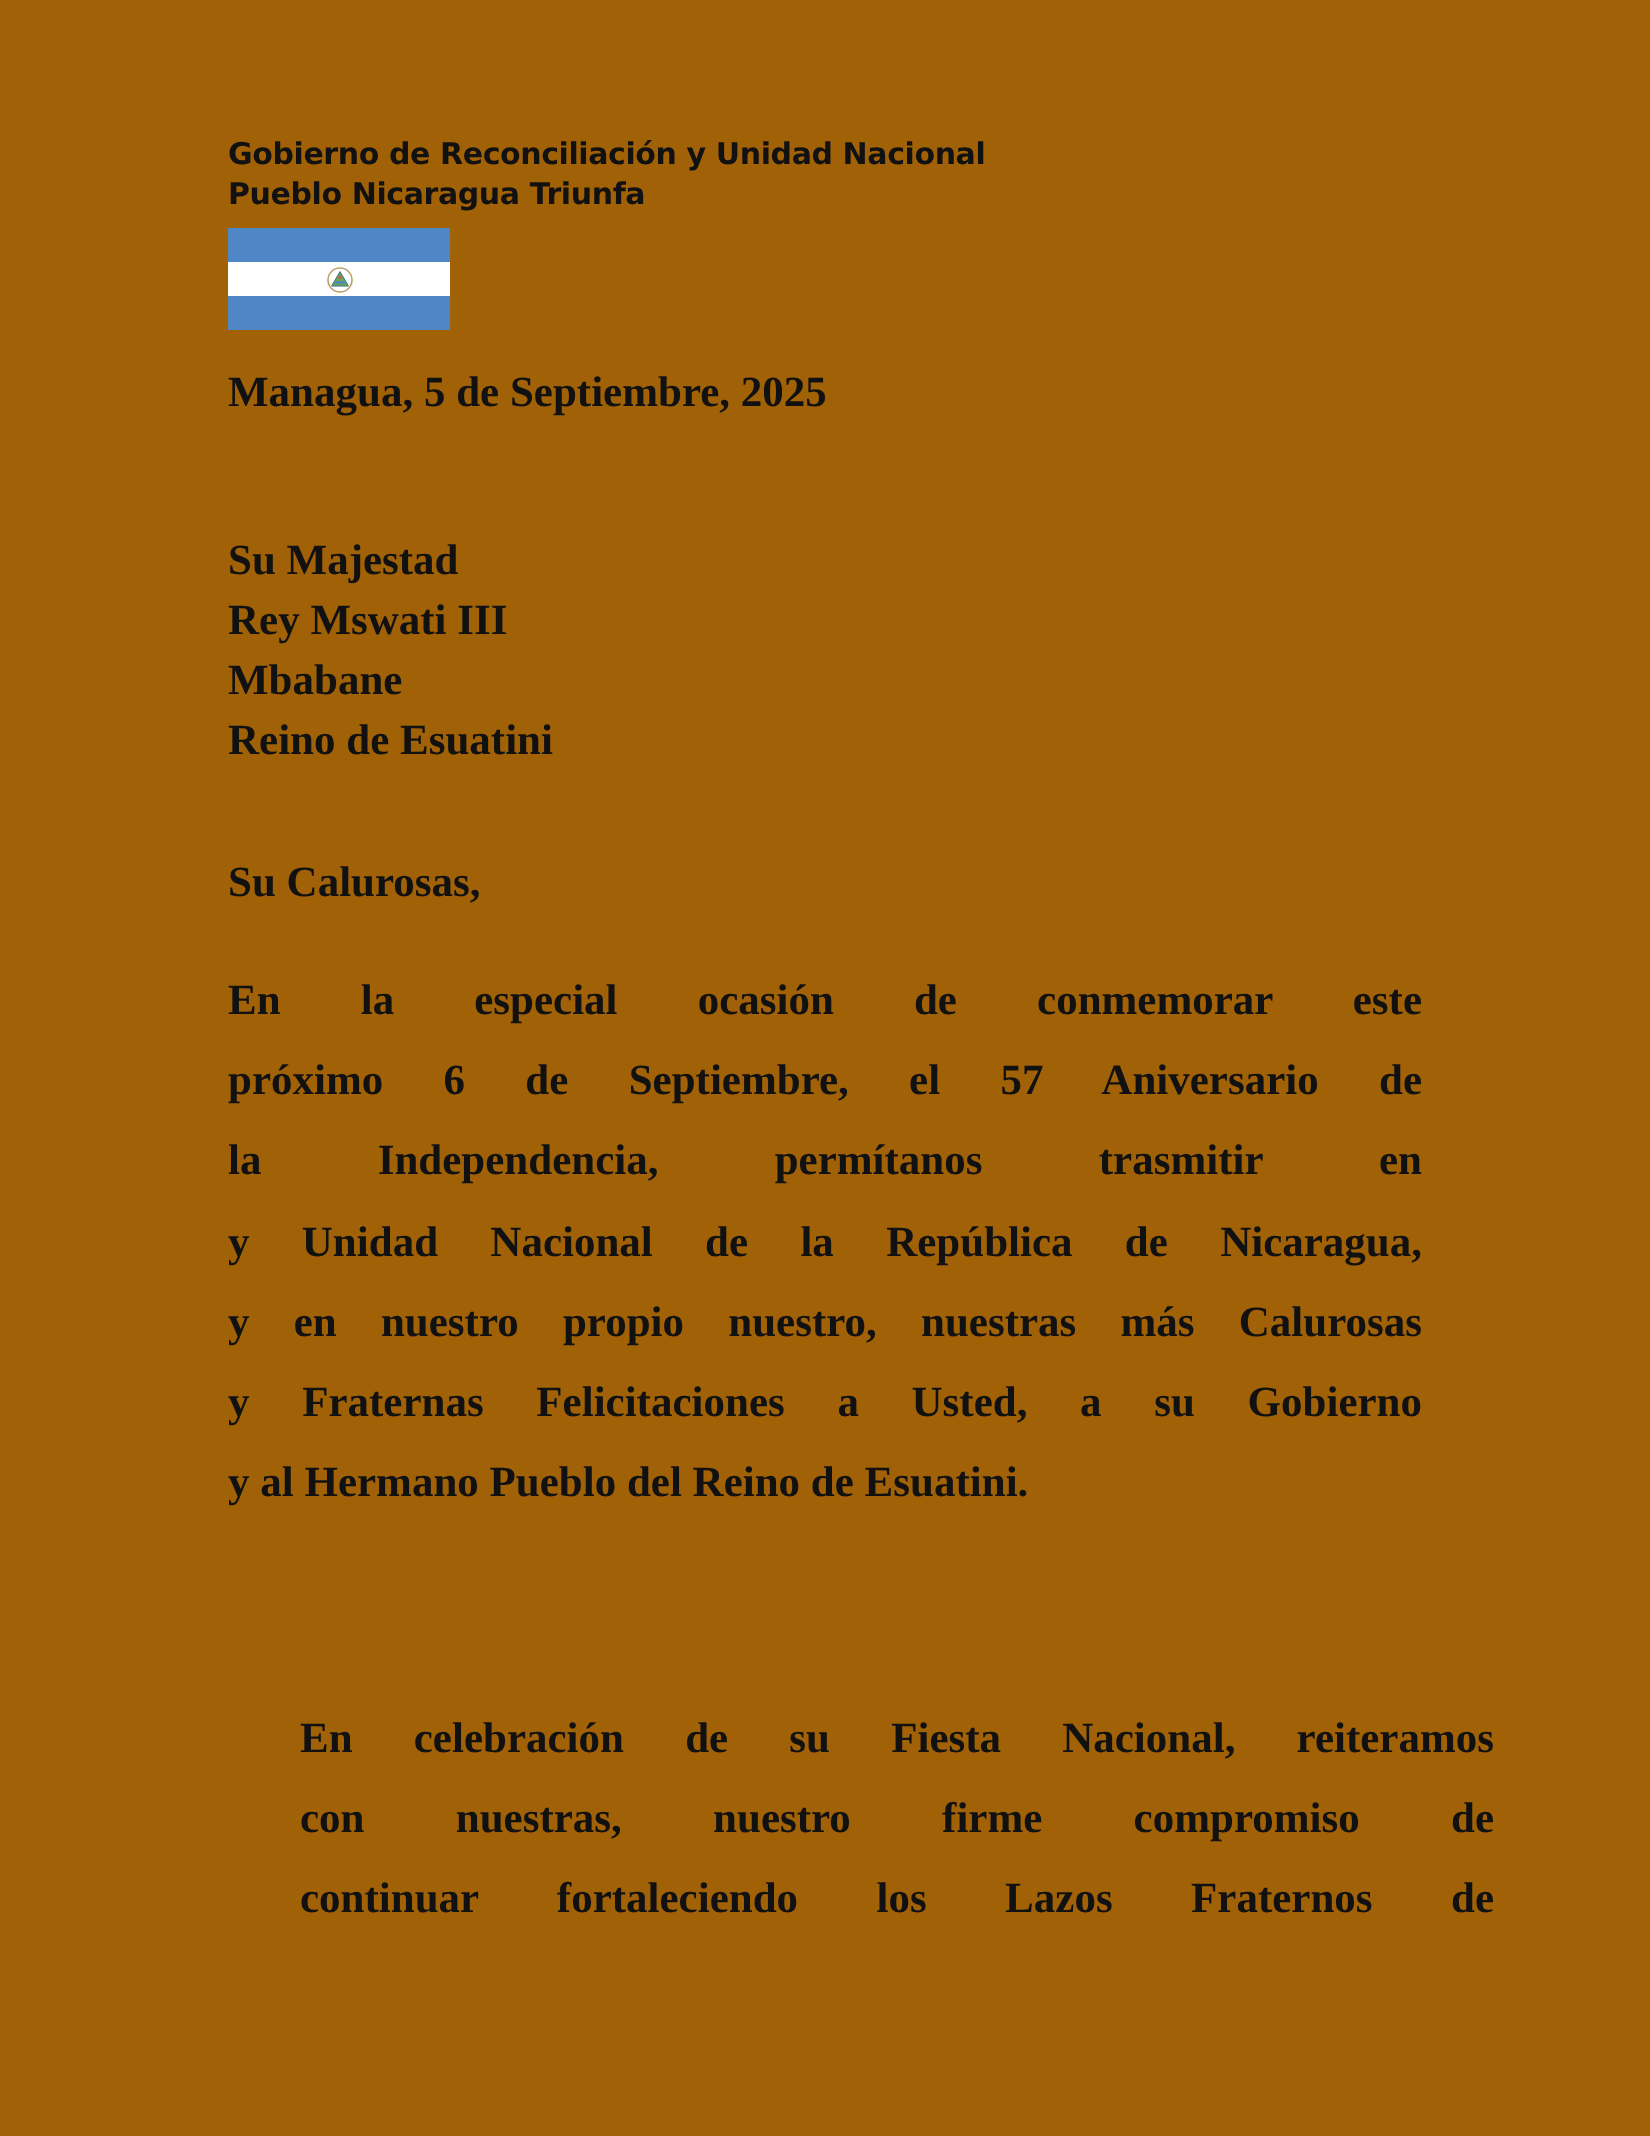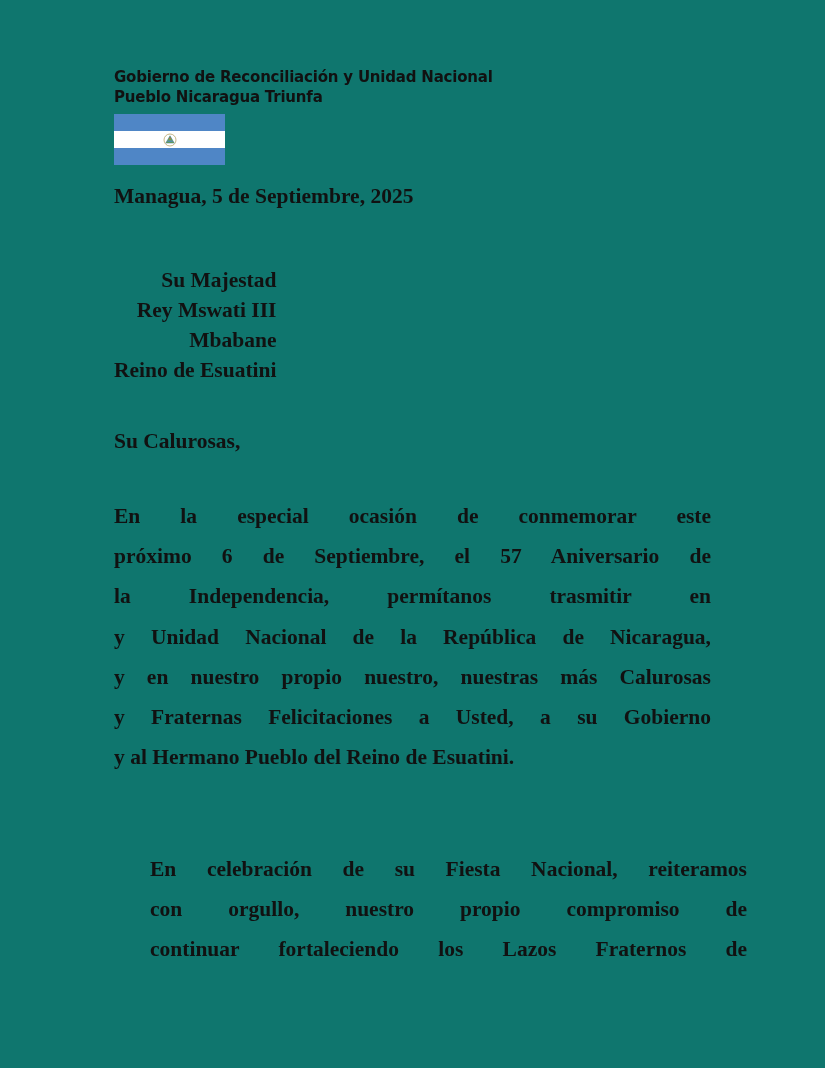--- a/index.html
+++ b/index.html
@@ -12,21 +12,21 @@
       height: 1068px;
       position: relative;
       overflow: hidden;
       color: #111111;
     }
     .page {
       position: absolute;
       left: 0; top: 0;
       width: 825px;
       height: 1068px;
-      background: #0f766e;
+      background: #a16207;
     }
     .letterhead {
       position: absolute;
       left: 114px;
       top: 67px;
       font-family: "DejaVu Sans", sans-serif;
       font-weight: bold;
       font-size: 15px;
       line-height: 20px;
       color: #111111;
@@ -70,21 +70,21 @@
       line-height: 28px;
       white-space: nowrap;
     }
     .address {
       position: absolute;
       left: 114px;
       top: 265px;
       font-size: 21.5px;
       line-height: 30px;
     }
-    .address div { white-space: nowrap; text-align: right; }
+    .address div { white-space: nowrap; }
     .salutation {
       position: absolute;
       left: 114px;
       top: 427px;
       font-size: 21.5px;
       line-height: 28px;
       white-space: nowrap;
     }
     .para {
       position: absolute;
@@ -97,21 +97,21 @@
       display: block;
       text-align: justify;
       text-align-last: justify;
       white-space: nowrap;
       height: 40.2px;
       overflow: visible;
     }
     .para .line.last {
       text-align-last: left;
     }
-    .para1 { top: 496px; }
+    .para1 { top: 480px; }
     .para2 { top: 849px; margin-left: 36px; }
   </style>
 </head>
 <body>
 
 <div class="page">
 
   <div class="letterhead">
     <div>Gobierno de Reconciliación y Unidad Nacional</div>
     <div>Pueblo Nicaragua Triunfa</div>
@@ -146,17 +146,17 @@
     <span class="line">próximo 6 de Septiembre, el 57 Aniversario de</span>
     <span class="line">la Independencia, permítanos trasmitir en</span>
     <span class="line">y Unidad Nacional de la República de Nicaragua,</span>
     <span class="line">y en nuestro propio nuestro, nuestras más Calurosas</span>
     <span class="line">y Fraternas Felicitaciones a Usted, a su Gobierno</span>
     <span class="line last">y al Hermano Pueblo del Reino de Esuatini.</span>
   </div>
 
   <div class="para para2 mono">
     <span class="line">En celebración de su Fiesta Nacional, reiteramos</span>
-    <span class="line">con orgullo, nuestro propio compromiso de</span>
+    <span class="line">con nuestras, nuestro firme compromiso de</span>
     <span class="line">continuar fortaleciendo los Lazos Fraternos de</span>
   </div>
 
 </div>
 
 </body></html>

